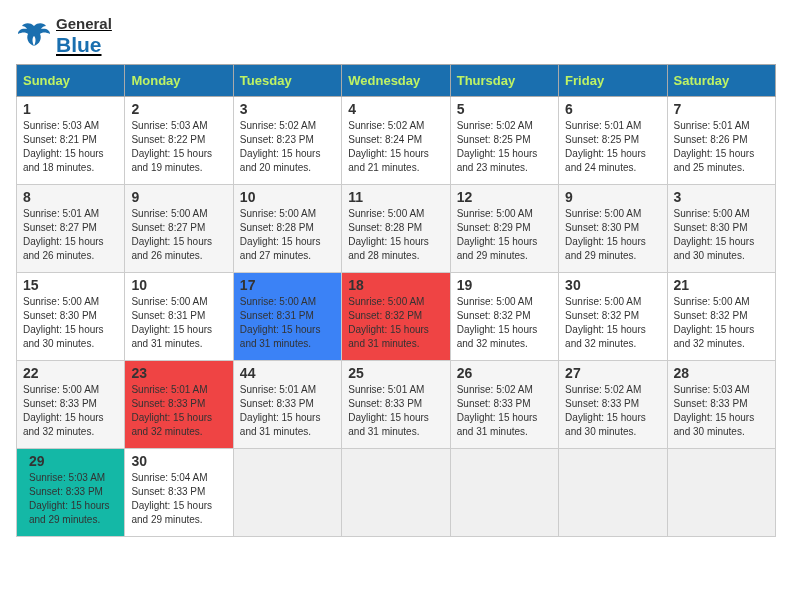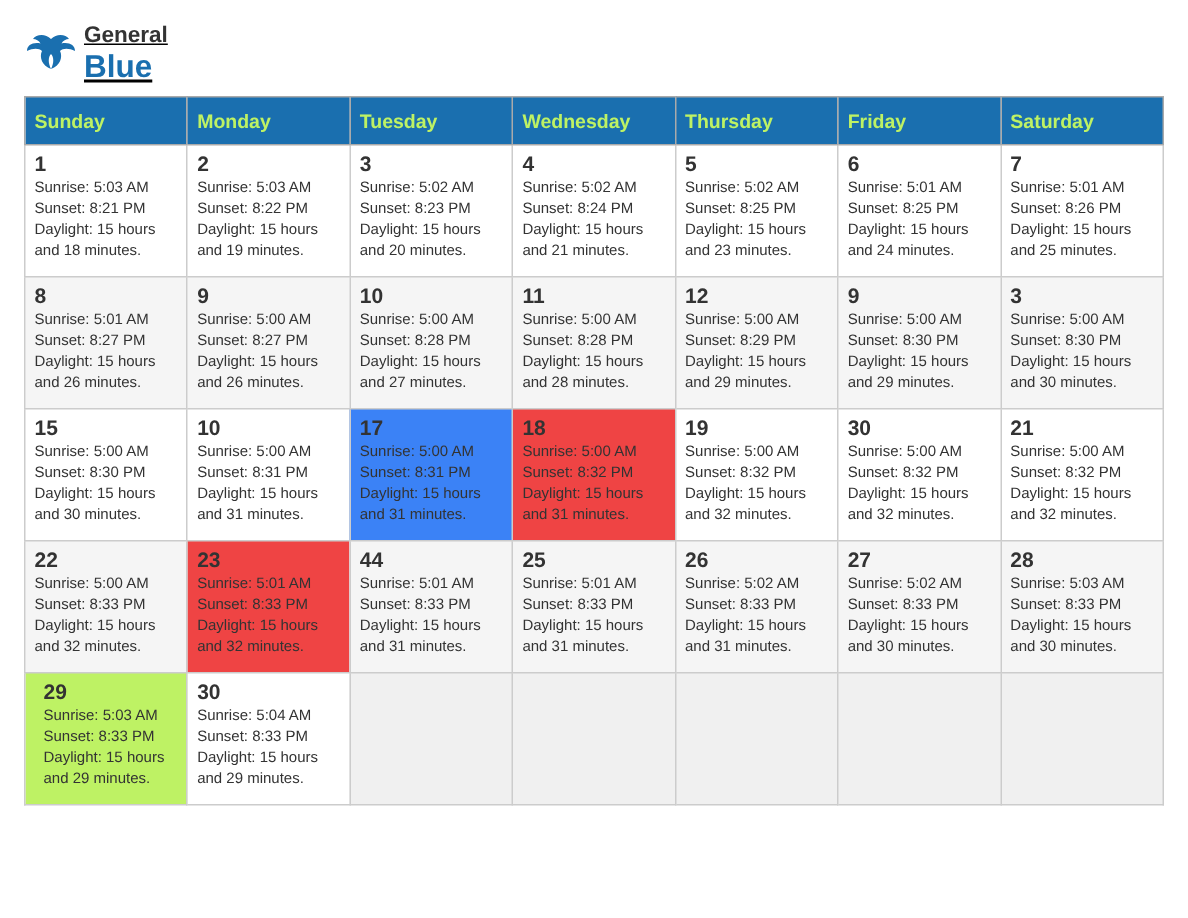--- a/index.html
+++ b/index.html
@@ -218,21 +218,21 @@
         <td style="background: rgb(245, 245, 245);">
           <span class="day-number">27</span>
           <div class="day-info">Sunrise: 5:02 AM<br>Sunset: 8:33 PM<br>Daylight: 15 hours and 30 minutes.</div>
         </td>
         <td style="background: rgb(245, 245, 245);">
           <span class="day-number">28</span>
           <div class="day-info">Sunrise: 5:03 AM<br>Sunset: 8:33 PM<br>Daylight: 15 hours and 30 minutes.</div>
         </td>
       </tr>
       <tr>
-        <td style="background: #bef264; padding-left: 12px;">
+        <td style="background: #14b8a6; padding-left: 12px;">
           <span class="day-number">29</span>
           <div class="day-info">Sunrise: 5:03 AM<br>Sunset: 8:33 PM<br>Daylight: 15 hours and 29 minutes.</div>
         </td>
         <td style="background: rgb(255, 255, 255);">
           <span class="day-number">30</span>
           <div class="day-info">Sunrise: 5:04 AM<br>Sunset: 8:33 PM<br>Daylight: 15 hours and 29 minutes.</div>
         </td>
         <td class="empty-cell" style="background: rgb(240, 240, 240);"></td>
         <td class="empty-cell" style="background: rgb(240, 240, 240);"></td>
         <td class="empty-cell" style="background: rgb(240, 240, 240);"></td>

